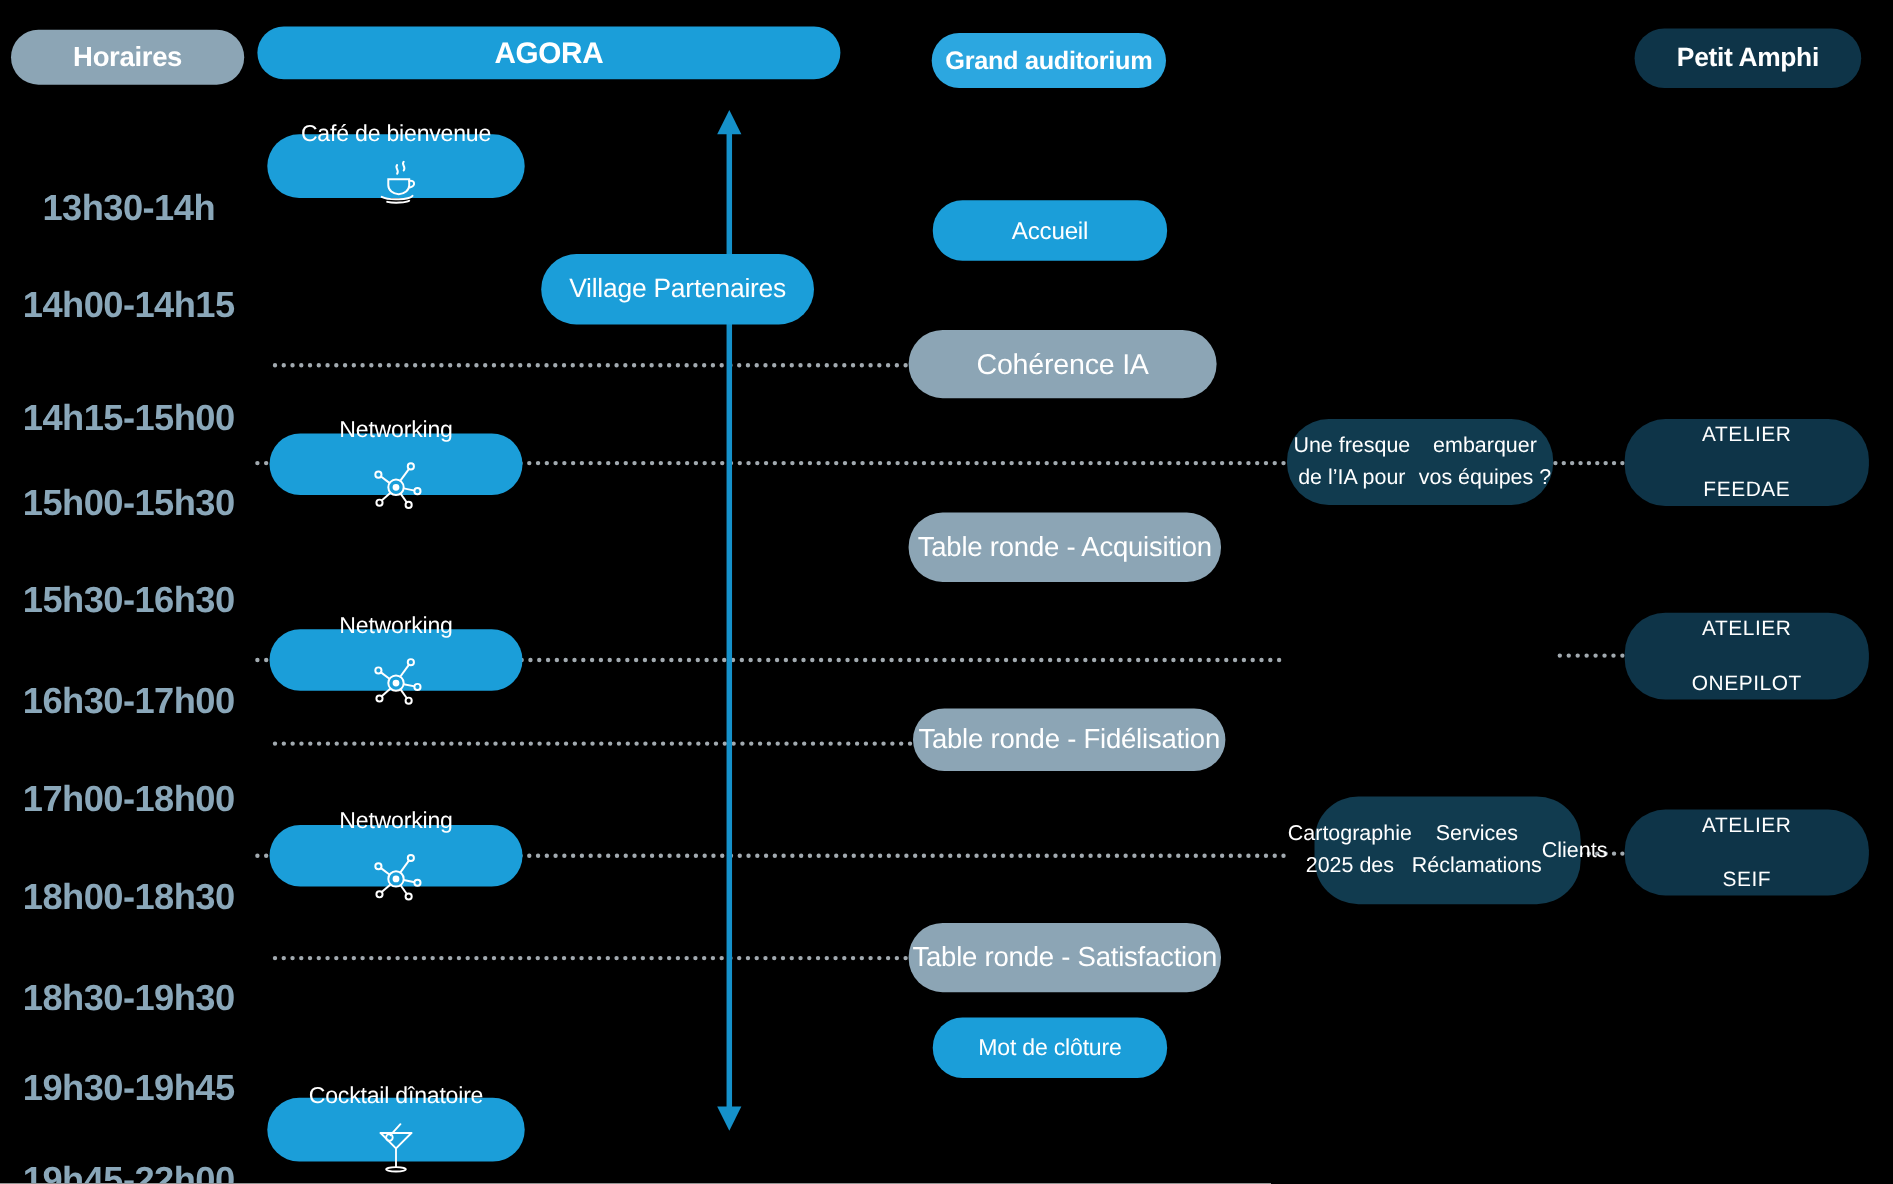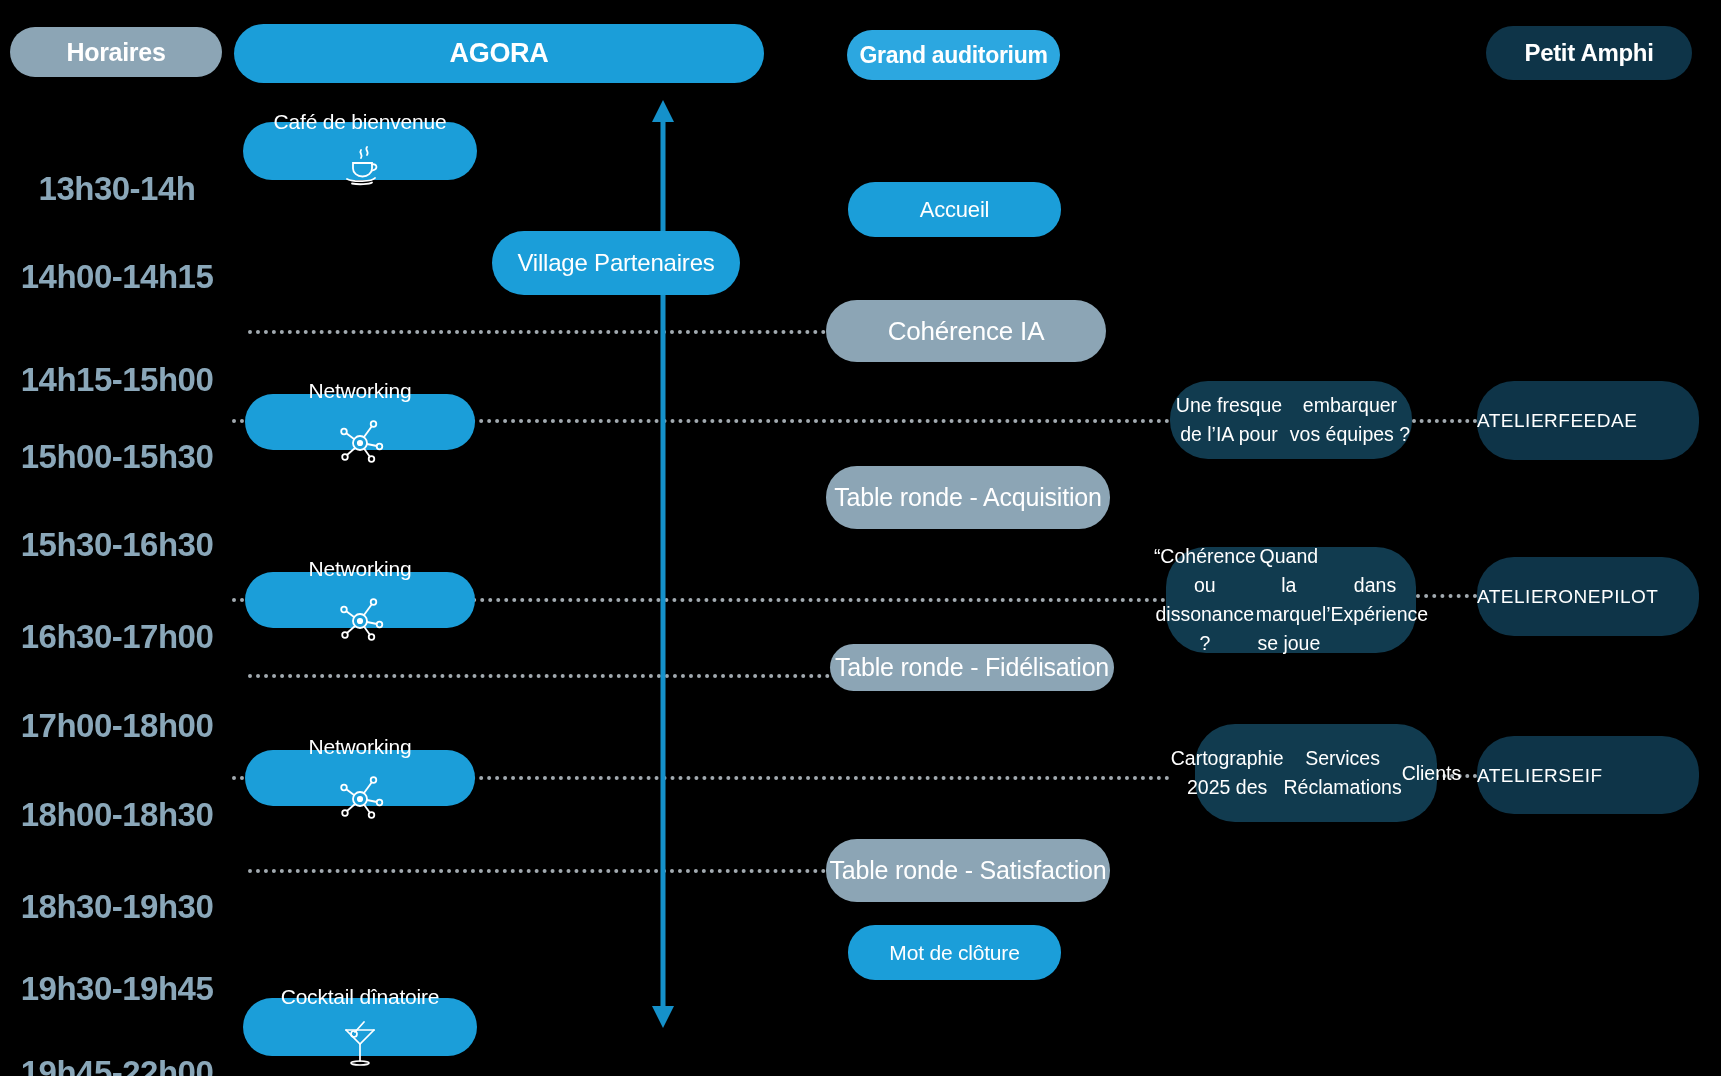--- a/index.html
+++ b/index.html
@@ -8,48 +8,48 @@
   .pill{position:absolute;display:flex;align-items:center;justify-content:center;
         color:#fff;text-align:center;box-sizing:border-box;z-index:3;}
   .blue{background:#1b9ed9;}
   .blue-light{background:#2ca7e0;}
   .gray{background:#8ca5b5;}
   .dark{background:#113b4f;}
   .darker{background:#0e3448;}
 
   .hdr{font-weight:bold;letter-spacing:-0.3px;}
   .hdr-horaires{left:10px;top:27px;width:212px;height:50px;border-radius:25px;font-size:25px;}
-  .hdr-agora{left:234px;top:24px;width:530px;height:59px;border-radius:32px;font-size:27px;}
+  .hdr-agora{left:234px;top:24px;width:530px;height:48px;border-radius:32px;font-size:27px;}
   .hdr-ga{left:847px;top:30px;width:213px;height:50px;border-radius:25px;font-size:23px;}
   .hdr-salle{left:1183px;top:29px;width:215px;height:53px;border-radius:27px;font-size:23px;}
   .hdr-amphi{left:1486px;top:26px;width:206px;height:54px;border-radius:27px;font-size:24px;}
 
   .time{position:absolute;left:2px;width:230px;text-align:center;color:#8aa7b9;
         font-weight:bold;font-size:33px;letter-spacing:-0.5px;z-index:2;margin-top:35px;}
 
   .ev{font-size:21px;letter-spacing:-0.2px;flex-direction:column;}
   .ev-cafe{left:243px;top:122px;width:234px;height:58px;border-radius:29px;gap:12px;}
   .ev-village{left:492px;top:231px;width:248px;height:64px;border-radius:32px;font-size:24px;}
   .ev-net1{left:245px;top:394px;width:230px;height:56px;border-radius:28px;gap:14px;}
   .ev-net2{left:245px;top:572px;width:230px;height:56px;border-radius:28px;gap:14px;}
   .ev-net3{left:245px;top:750px;width:230px;height:56px;border-radius:28px;gap:14px;}
   .ev-cocktail{left:243px;top:998px;width:234px;height:58px;border-radius:29px;gap:12px;}
 
   .ev-accueil{left:848px;top:182px;width:213px;height:55px;border-radius:27px;font-size:22px;}
   .ev-pleniere{left:826px;top:300px;width:280px;height:62px;border-radius:31px;font-size:26px;}
   .ev-acq{left:826px;top:466px;width:284px;height:63px;border-radius:31px;font-size:25px;}
-  .ev-fid{left:830px;top:644px;width:284px;height:47px;border-radius:31px;font-size:25px;}
+  .ev-fid{left:830px;top:644px;width:284px;height:57px;border-radius:31px;font-size:25px;}
   .ev-sat{left:826px;top:839px;width:284px;height:63px;border-radius:31px;font-size:25px;}
   .ev-clot{left:848px;top:925px;width:213px;height:55px;border-radius:27px;font-size:21px;}
 
   .multi{flex-direction:row;justify-content:center;line-height:29px;font-size:19.5px;}
   .ev-fresque{left:1170px;top:381px;width:242px;height:78px;border-radius:38px;}
   .ev-coherence{left:1166px;top:547px;width:250px;height:106px;border-radius:40px;}
   .ev-carto{left:1166px;top:724px;width:242px;height:98px;border-radius:40px;margin-left:29px;}
-  .atelier{flex-direction:row;justify-content:flex-start;line-height:29px;font-size:19px;letter-spacing:0.5px;}
+  .atelier{flex-direction:column;justify-content:space-between;line-height:29px;font-size:19px;letter-spacing:0.5px;}
   .ev-feedae{left:1477px;top:381px;width:222px;height:79px;border-radius:37px;}
   .ev-onepilot{left:1477px;top:557px;width:222px;height:79px;border-radius:37px;}
   .ev-seif{left:1477px;top:736px;width:222px;height:78px;border-radius:37px;}
 
   .dots{position:absolute;height:0;border-top:4px dotted #a2aab0;z-index:1;}
   .arrow{position:absolute;z-index:2;}
   .icon{flex:0 0 auto;}
   .line{display:block;}
 </style>
 </head>
@@ -196,25 +196,20 @@
     <span>Table ronde - Satisfaction</span>
   </div>
   <div class="pill blue ev ev-clot">
     <span>Mot de clôture</span>
   </div>
 
   <div class="pill dark multi ev-fresque">
     <span class="line">Une fresque de l’IA pour</span>
     <span class="line">embarquer vos équipes ?</span>
   </div>
-  <div class="pill dark multi ev-coherence">
-    <span class="line">“Cohérence ou dissonance ?</span>
-    <span class="line">Quand la marque se joue</span>
-    <span class="line">dans l’Expérience</span>
-  </div>
   <div class="pill dark multi ev-carto">
     <span class="line">Cartographie 2025 des</span>
     <span class="line">Services Réclamations</span>
     <span class="line">Clients</span>
   </div>
 
   <div class="pill darker atelier ev-feedae">
     <span class="line">ATELIER</span>
     <span class="line">FEEDAE</span>
   </div>

